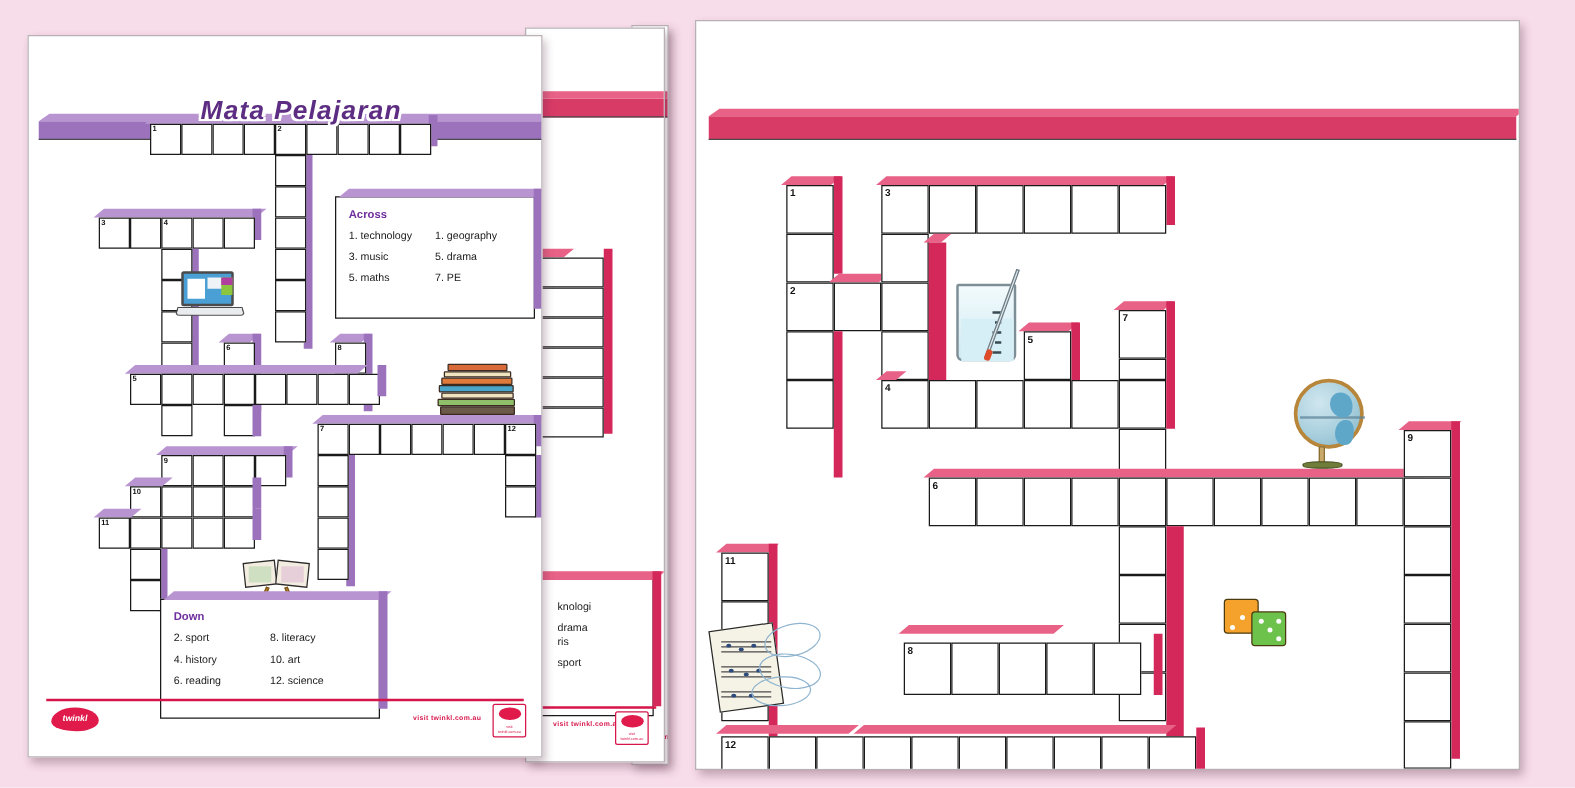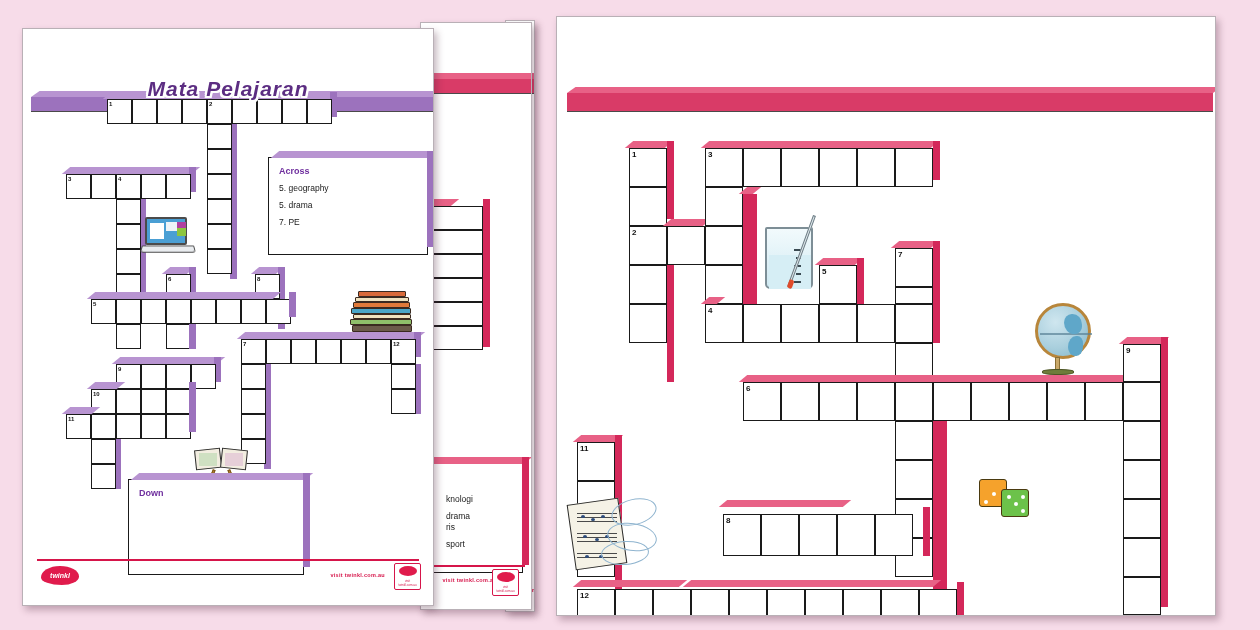--- a/index.html
+++ b/index.html
@@ -18,21 +18,21 @@
   
   .sheet {
     position: absolute;
     background: #ffffff;
     border: 1px solid #b9b0b6;
     box-shadow: 3px 4px 7px rgba(80,40,60,0.33);
     overflow: hidden;
   }
   #sheet-back-2 { left: 505px; top: 20px; width: 30px; height: 592px; }
   #sheet-back-1 { left: 420px; top: 22px; width: 112px; height: 588px; }
-  #sheet-left   { left: 22px;  top: 28px;  width: 412px; height: 578px; }
+  #sheet-left   { left: 22px;  top: 28px;  width: 412px; height: 578px; padding-left: 13px; }
   #sheet-right  { left: 556px; top: 16px;  width: 660px; height: 600px; }
 
   
   .banner {
     position: absolute;
     height: 22px;
   }
   .banner .bar {
     position: absolute; left: 0; top: 6px; right: 0; height: 15px;
     border-bottom: 1px solid #4a4a4a;
@@ -260,21 +260,21 @@
       <div class="cell" style="left:-8px; top:255px; width:70px; height:24px;"></div>
       <div class="cell" style="left:-8px; top:279px; width:70px; height:24px;"></div>
       <div class="cell" style="left:-8px; top:303px; width:70px; height:24px;"></div>
       <div class="ext-top" style="left:-40px; top:198px; width:40px; background:#e86186; transform:skewX(-50deg);"></div>
 
     </div>
 
     <div class="cluebox" style="left:-28px; top:440px; width:130px; height:110px;">
       <div class="cb-top" style="background:#e86186; transform:skewX(-50deg);"></div>
       <div class="cb-right" style="background:#d4285a;"></div>
-      <div class="cb-inner" style="padding-top:30px;">
+      <div class="cb-inner" style="padding-top:16px;">
         <div class="cb-item" style="padding-left:42px;">knologi</div>
         <div class="cb-item" style="padding-left:42px; margin-bottom:1px;">drama</div>
         <div class="cb-item" style="padding-left:42px;">ris</div>
         <div class="cb-item" style="padding-left:42px;">sport</div>
       </div>
     </div>
 
     <div class="footer" style="top:542px;">
       <div class="rule" style="left:-20px; right:6px;"></div>
       <div class="visit-txt" style="right:34px; top:12px;">visit twinkl.com.au</div>
@@ -454,33 +454,50 @@
       <div style="position:absolute;left:14px;top:36px;width:30px;height:3px;background:#b5802f;border:1px solid #7a5418;"></div>
     </div>
 
     <div class="cluebox" style="left:245px; top:128px; width:160px; height:98px;">
       <div class="cb-top" style="background:#b894d1; transform:skewX(-50deg);"></div>
       <div class="cb-right" style="background:#9c72bd;"></div>
       <div class="cb-inner">
         <div class="cb-heading purple-head">Across</div>
         <div class="cb-cols">
           <div class="cb-col">
-            <div class="cb-item">5. geography</div>
+            <div class="cb-item">1. technology</div>
+            <div class="cb-item">3. music</div>
+            <div class="cb-item">5. maths</div>
+          </div>
+          <div class="cb-col">
+            <div class="cb-item">1. geography</div>
             <div class="cb-item">5. drama</div>
             <div class="cb-item">7. PE</div>
           </div>
         </div>
       </div>
     </div>
 
     <div class="cluebox" style="left:105px; top:450px; width:176px; height:96px;">
       <div class="cb-top" style="background:#b894d1; transform:skewX(-50deg);"></div>
       <div class="cb-right" style="background:#9c72bd;"></div>
       <div class="cb-inner">
         <div class="cb-heading purple-head">Down</div>
+        <div class="cb-cols">
+          <div class="cb-col">
+            <div class="cb-item">2. sport</div>
+            <div class="cb-item">4. history</div>
+            <div class="cb-item">6. reading</div>
+          </div>
+          <div class="cb-col">
+            <div class="cb-item">8. literacy</div>
+            <div class="cb-item">10. art</div>
+            <div class="cb-item">12. science</div>
+          </div>
+        </div>
       </div>
     </div>
 
     <div class="footer" style="top:530px;">
       <div class="rule"></div>
       <div class="logo-blob">twinkl</div>
       <div class="visit-txt">visit twinkl.com.au</div>
       <div class="qr-box">
         <div class="qr-blob"></div>
         <div class="qr-txt">visit twinkl.com.au</div>

